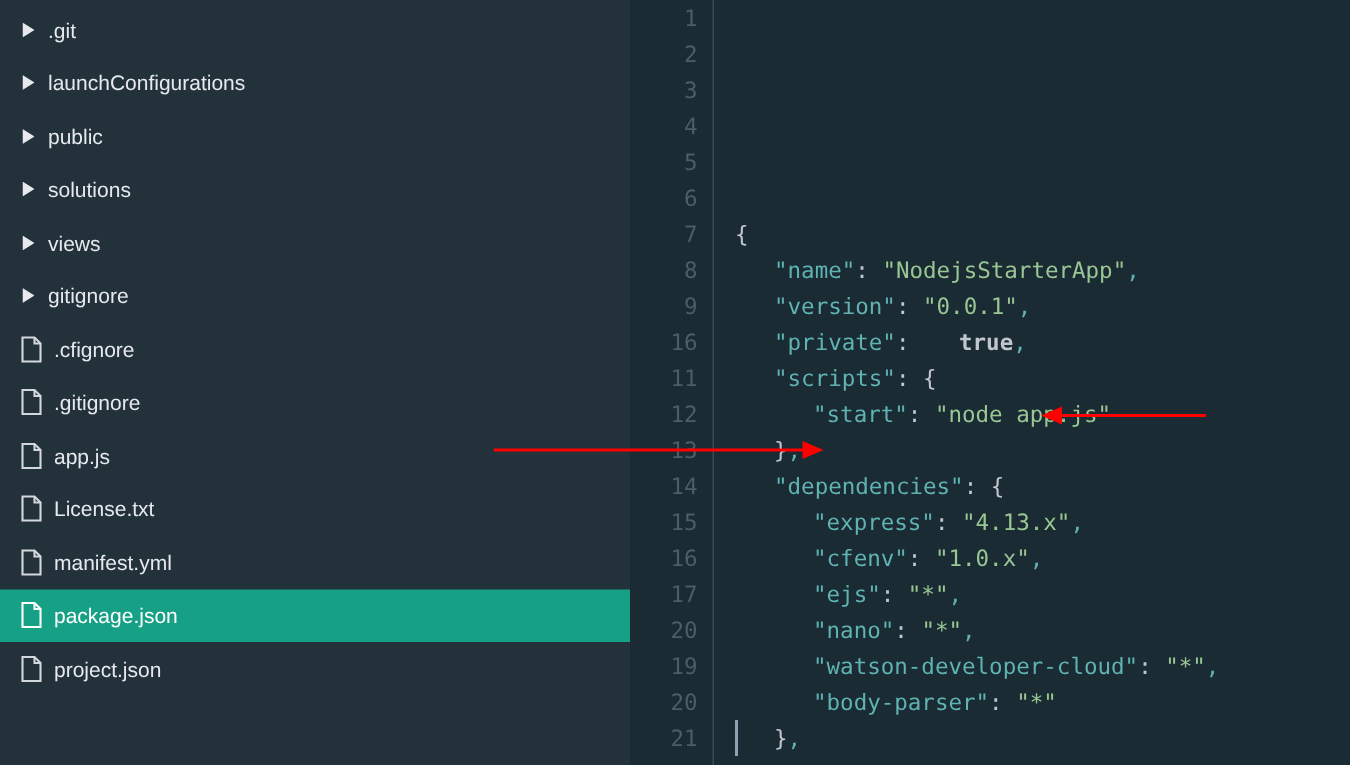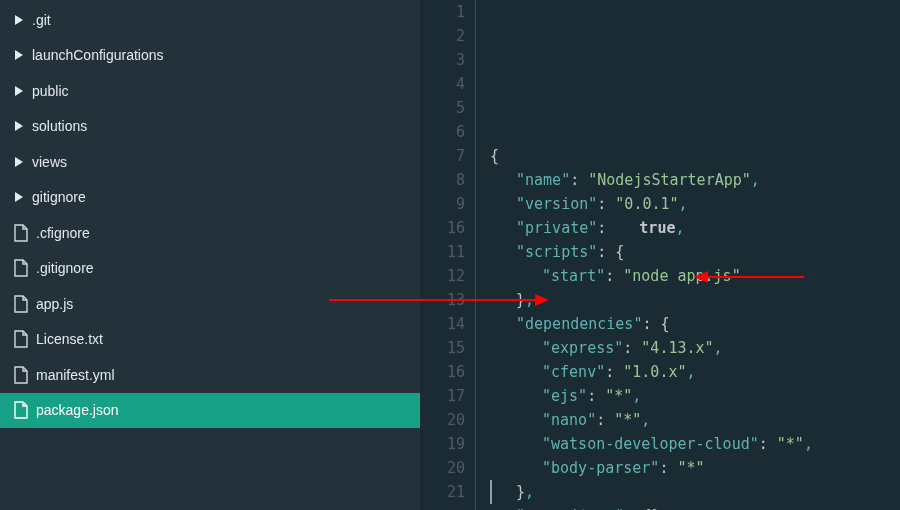--- a/index.html
+++ b/index.html
@@ -197,20 +197,29 @@
         <span class="label">manifest.yml</span>
       </div>
       <div class="tree-item selected">
         <span class="file-ico">
           <svg width="14" height="18" viewBox="0 0 14 18">
             <path d="M1 1 H9 L13 5 V17 H1 Z" fill="none" stroke="#ffffff" stroke-width="1.4"></path>
             <path d="M9 1 V5 H13" fill="none" stroke="#ffffff" stroke-width="1.4"></path>
           </svg>
         </span>
         <span class="label">package.json</span>
+      </div>
+      <div class="tree-item">
+        <span class="file-ico">
+          <svg width="14" height="18" viewBox="0 0 14 18">
+            <path d="M1 1 H9 L13 5 V17 H1 Z" fill="none" stroke="#d4d8dc" stroke-width="1.4"></path>
+            <path d="M9 1 V5 H13" fill="none" stroke="#d4d8dc" stroke-width="1.4"></path>
+          </svg>
+        </span>
+        <span class="label">project.json</span>
       </div>
     </div>
 
   <div class="editor">
     <div class="gutter" id="gutter">
         <div class="ln">1</div>
         <div class="ln">2</div>
         <div class="ln">3</div>
         <div class="ln">4</div>
         <div class="ln">5</div>

